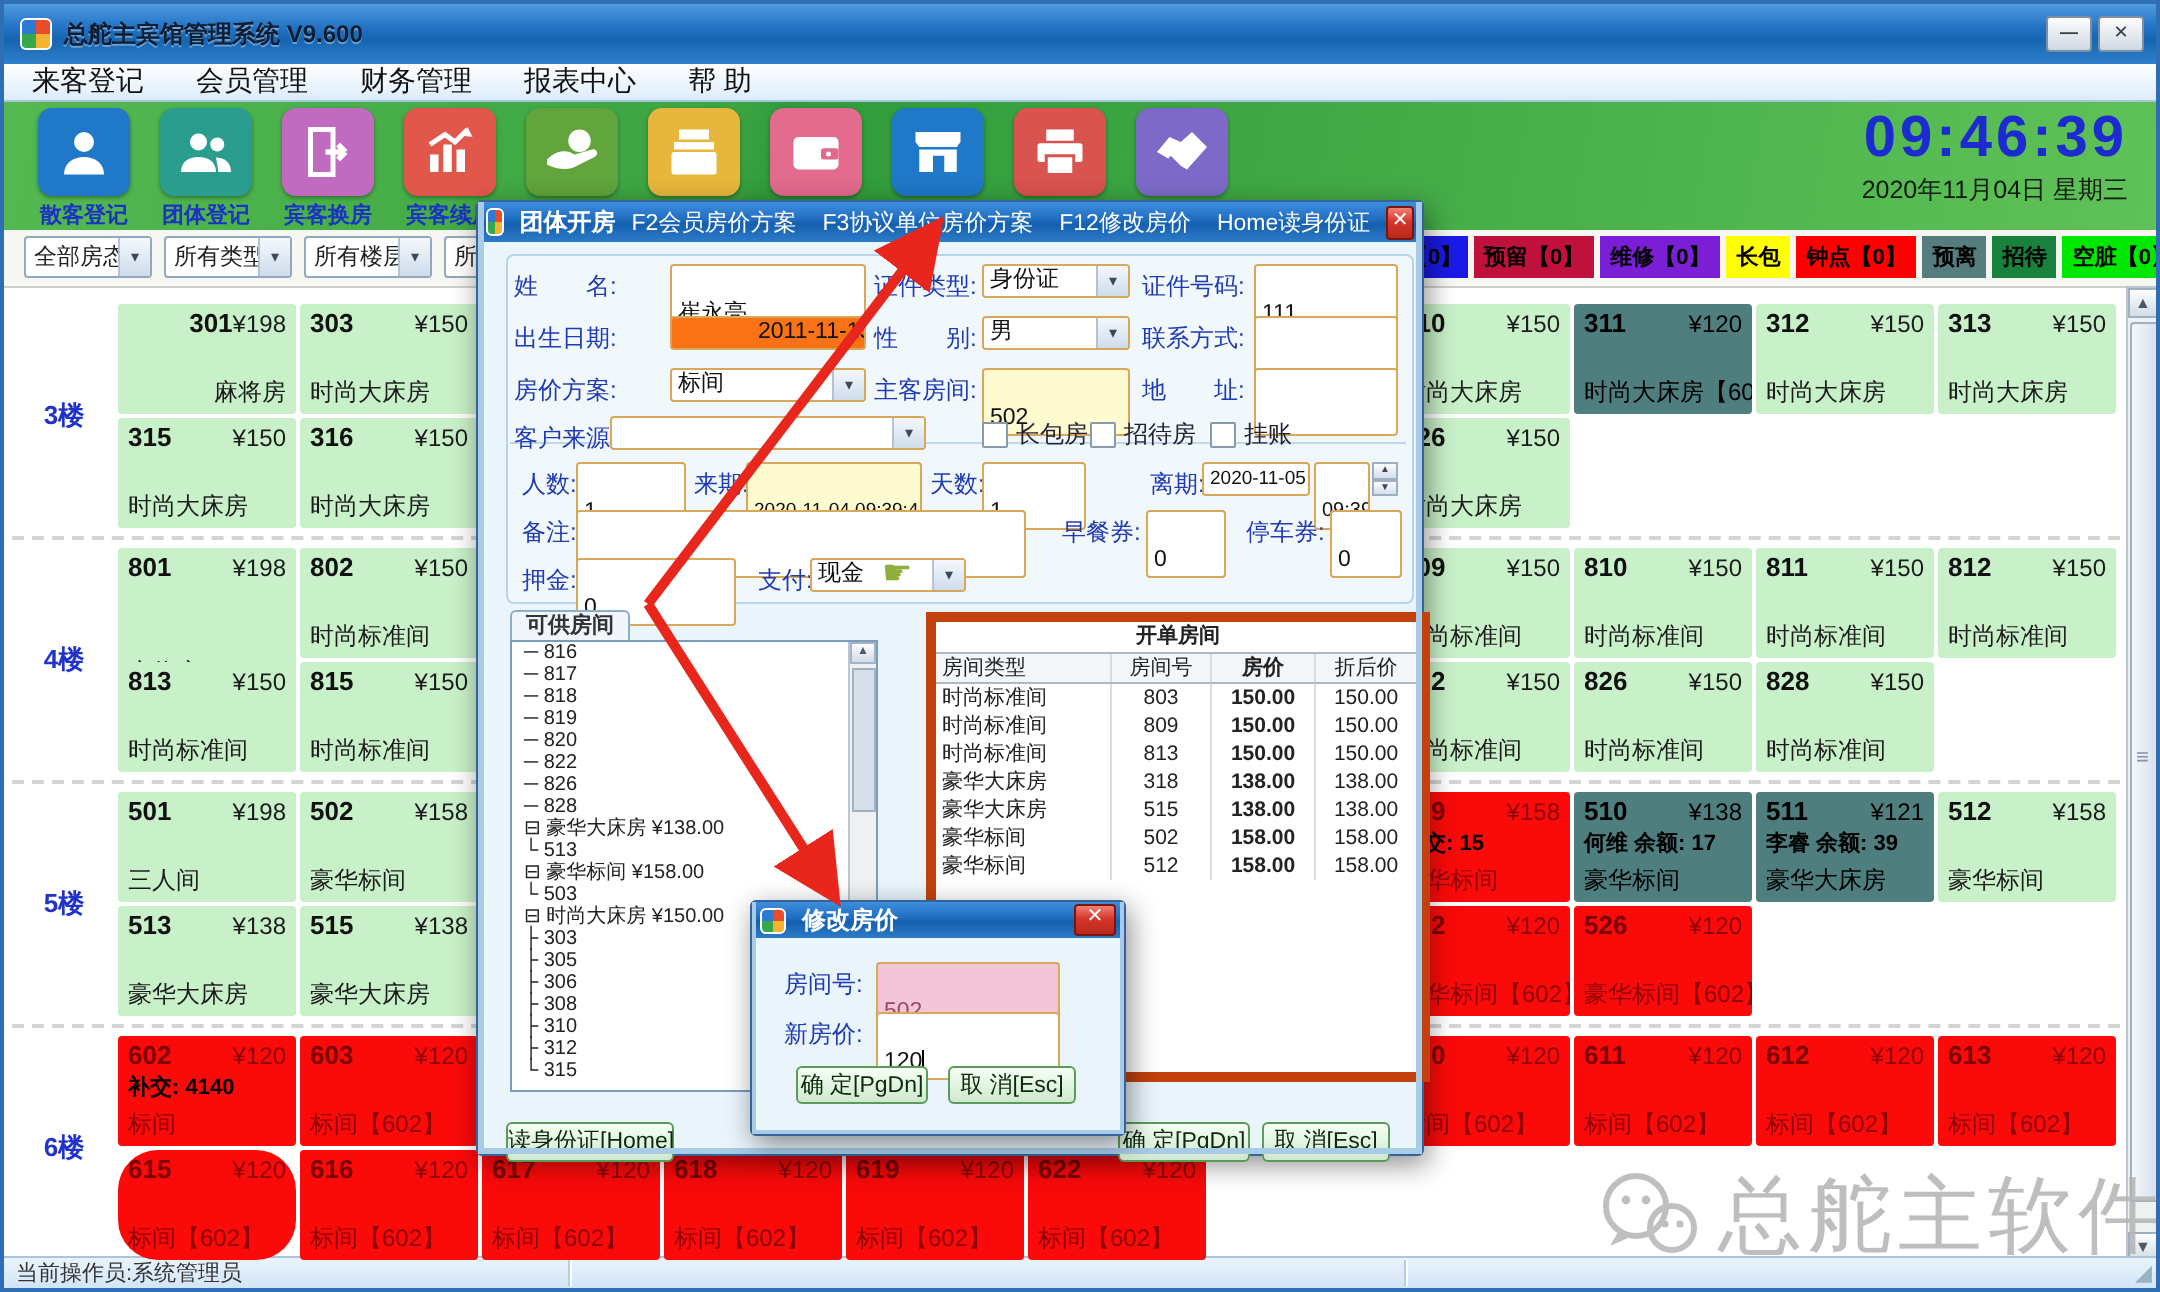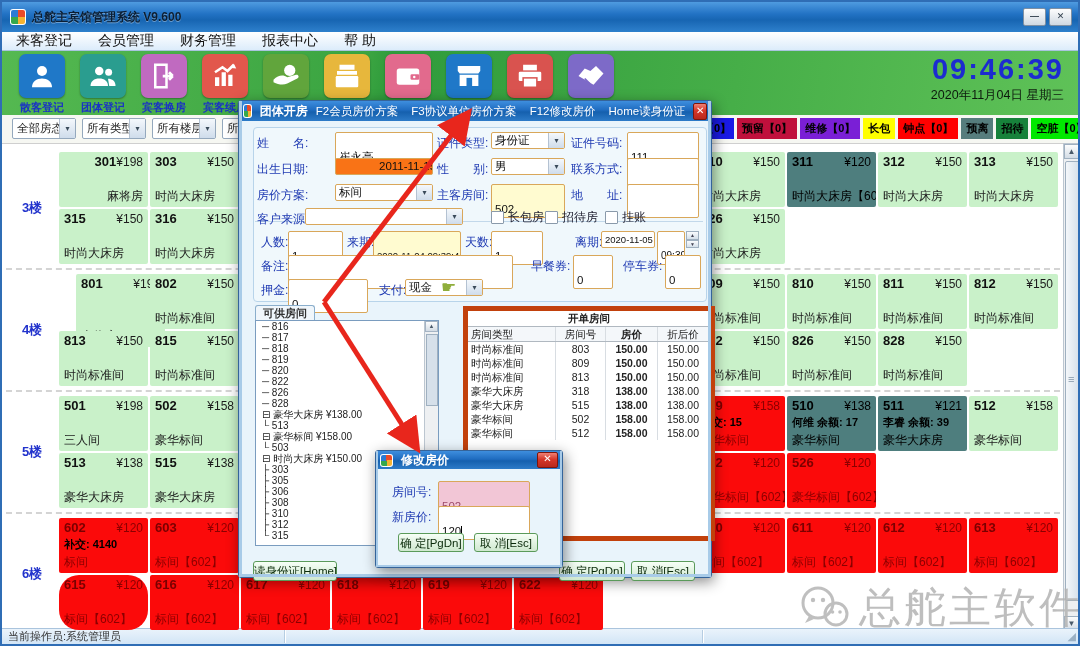--- a/index.html
+++ b/index.html
@@ -390,21 +390,21 @@
       </div>
       <div class="cell vacant" style="left: 694px; top: 207px; width: 89px; height: 55px; z-index: 1;">
         <div class="l1">
           <span class="room">326</span>
           <span class="price">¥150</span>
         </div>
         <div class="type">时尚大床房</div>
       </div>
       <div class="fsep" style="top: 266px;"></div>
       <div class="floorlabel" style="top: 319px;">4楼</div>
-      <div class="cell vacant" style="left: 57px; top: 272px; width: 89px; height: 73px; z-index: 1; margin-left: 17px;">
+      <div class="cell vacant" style="left: 57px; top: 272px; width: 89px; height: 73px; z-index: 1;">
         <div class="l1">
           <span class="room">801</span>
           <span class="price">¥198</span>
         </div>
         <div class="type">麻将房</div>
       </div>
       <div class="cell vacant" style="left: 148px; top: 272px; width: 89px; height: 55px; z-index: 1;">
         <div class="l1">
           <span class="room">802</span>
           <span class="price">¥150</span>

